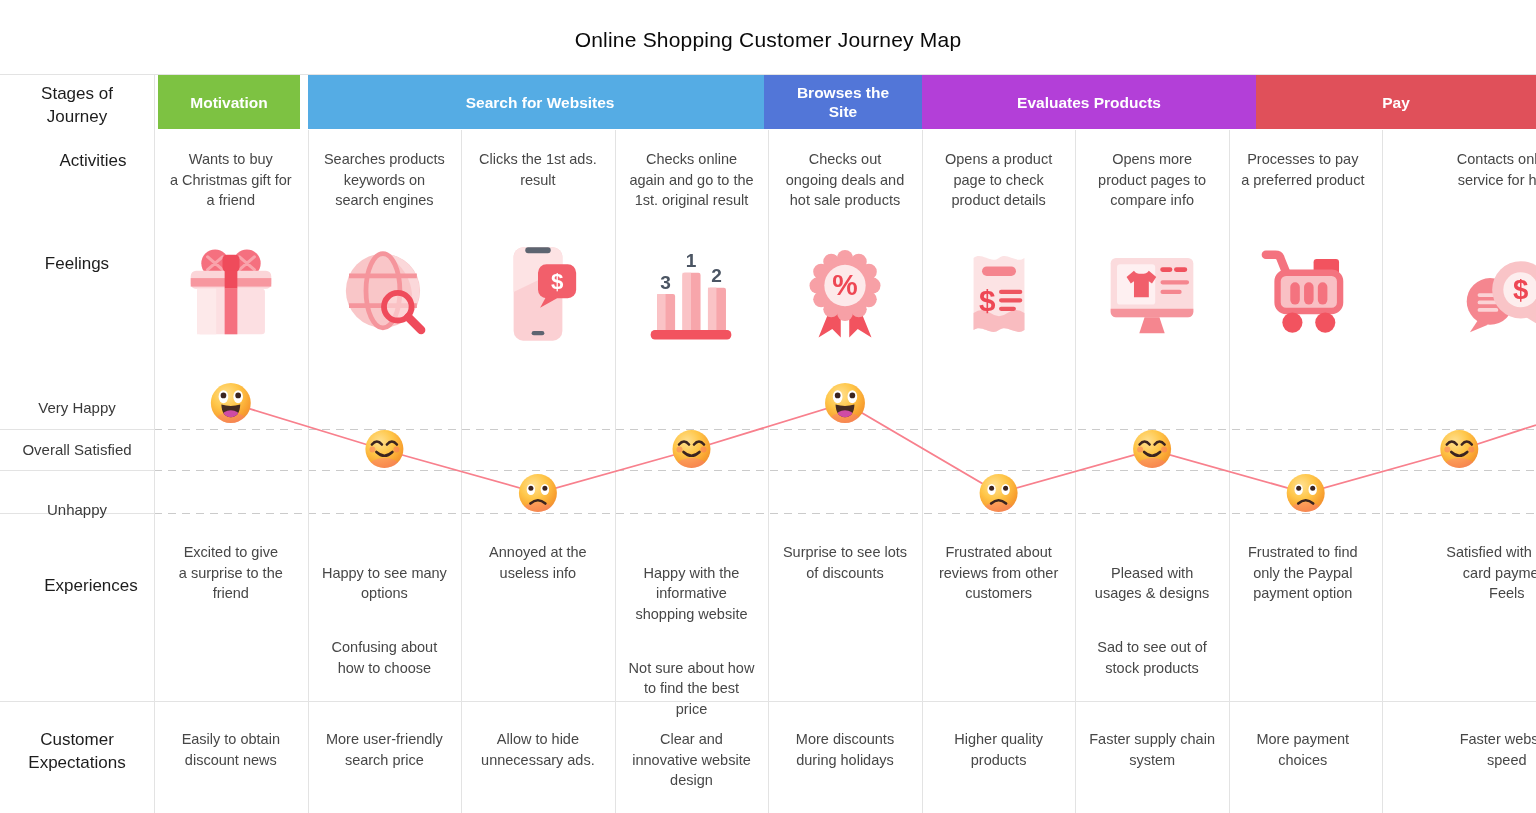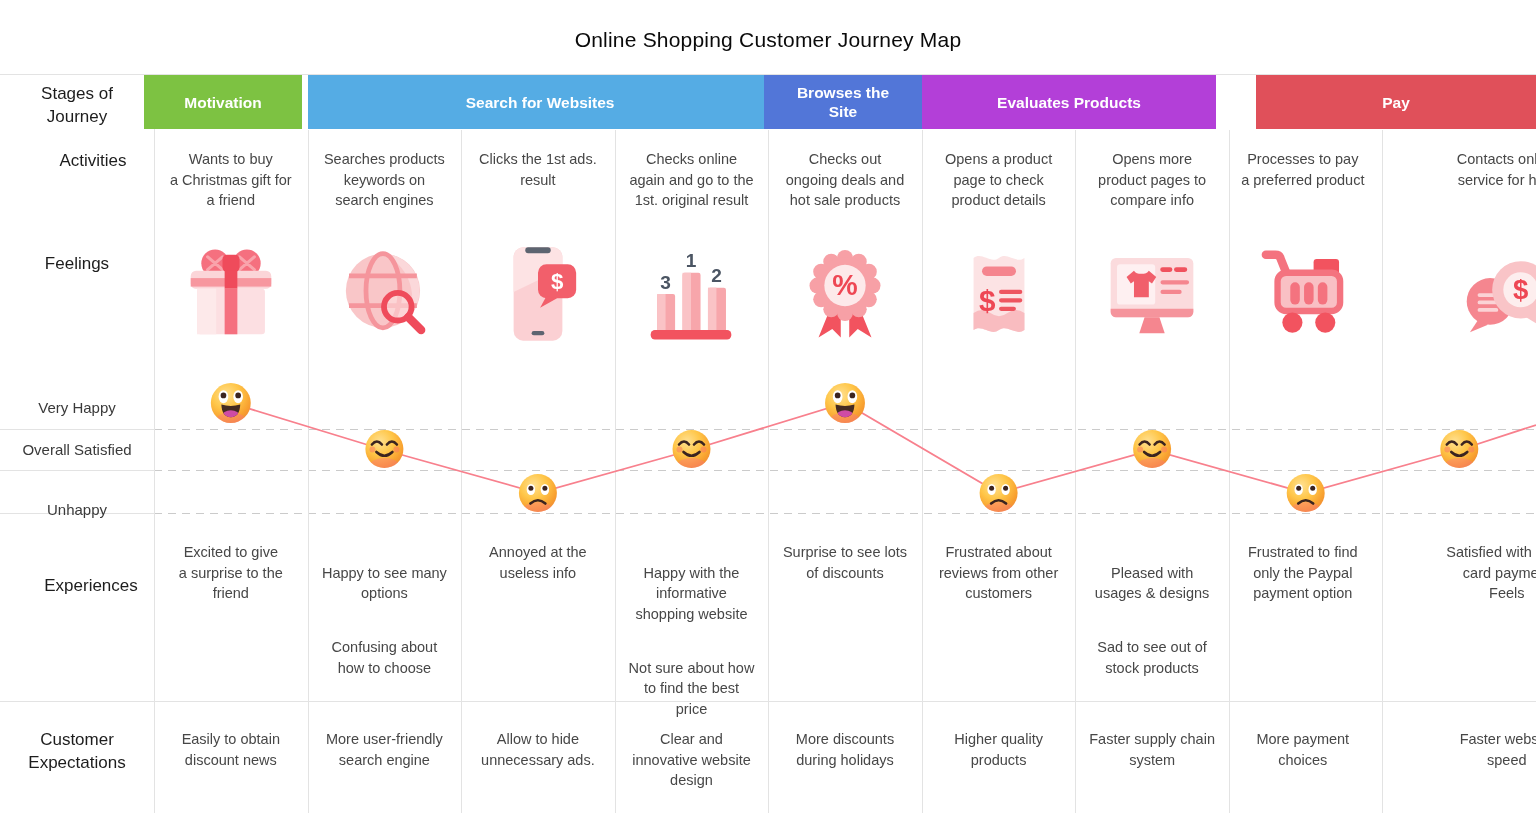--- a/index.html
+++ b/index.html
@@ -8,24 +8,24 @@
   .title{position:absolute;top:28px;left:0;width:1536px;text-align:center;
          font-size:21px;font-weight:500;color:#0a0a0a;letter-spacing:.2px;}
   
   .hline{position:absolute;height:1px;background:#e3e3e3;}
   .vline{position:absolute;width:1px;background:#e3e3e3;}
   .dashline{position:absolute;height:1px;left:154px;width:1382px;
             background:repeating-linear-gradient(90deg,#cbcbcb 0 8px,transparent 8px 14px);}
   
   .stage{position:absolute;top:75px;height:54px;display:flex;align-items:center;justify-content:center;
          color:#fff;font-size:15.5px;font-weight:bold;text-align:center;white-space:pre-line;line-height:19px;}
-  .s0{left:144px;width:158px;background:#7dc242;}
+  .s0{left:158px;width:142px;background:#7dc242;}
   .s1{left:307.6px;width:465px;background:#55ace4;}
   .s2{left:764px;width:158px;background:#5276d8;}
-  .s3{left:922px;width:294px;background:#b33fd8;}
+  .s3{left:922px;width:334px;background:#b33fd8;}
   .s4{left:1256px;width:280px;background:#e0505a;}
   
   .rowlabel{position:absolute;left:0;width:154px;text-align:center;font-size:17px;color:#1d1d1d;
             white-space:pre-line;line-height:23px;}
   .lvl{position:absolute;left:0;width:154px;text-align:center;font-size:15px;color:#3a3a3a;line-height:20px;}
   
   .col{position:absolute;top:0;width:153.6px;height:813px;}
   .c0{left:154px}.c1{left:307.6px}.c2{left:461.1px}.c3{left:614.7px}.c4{left:768.2px}
   .c5{left:921.8px}.c6{left:1075.3px}.c7{left:1226px}.c8{left:1430px}
   .cellw{position:absolute;left:50%;transform:translateX(-50%);width:151px;text-align:center;
@@ -260,21 +260,21 @@
           <use href="#icon-globe"></use>
         </svg>
       </div>
     <div class="cellw exp">
       <p>Happy to see many
 options</p>
       <p>Confusing about
 how to choose</p>
     </div>
     <div class="cellw expect">More user-friendly
-search engine</div>
+search price</div>
   </div>
   <div class="col c2">
     <div class="cellw activity">Clicks the 1st ads.
 result</div>
     <div class="ficon">
         <svg>
           <use href="#icon-phone"></use>
         </svg>
       </div>
     <div class="cellw exp"><p>Annoyed at the

